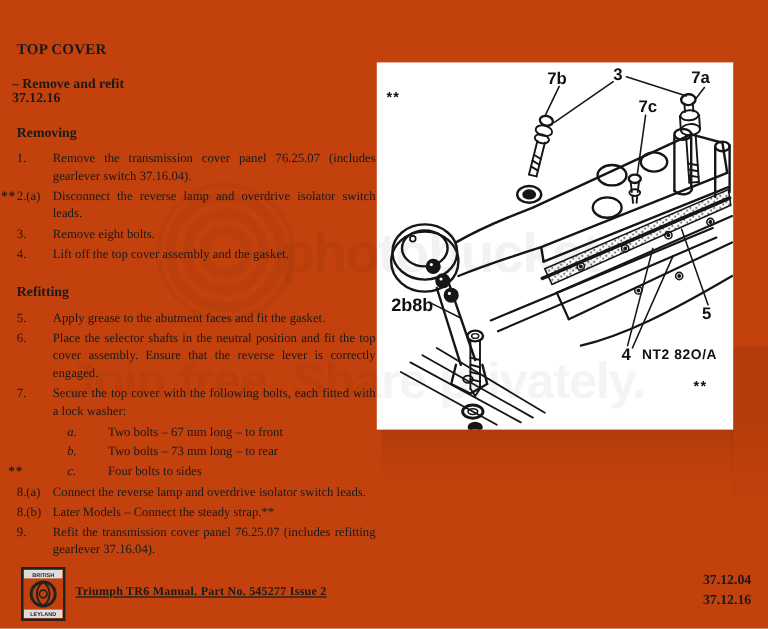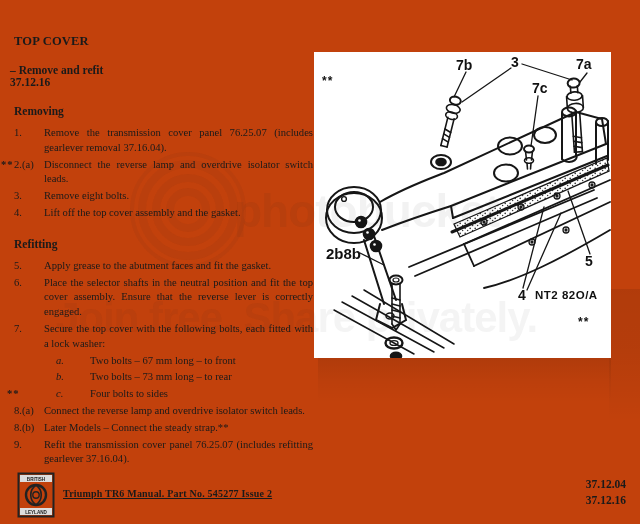--- a/index.html
+++ b/index.html
@@ -52,21 +52,21 @@
     <div class="op-row">
       <span>– Remove and refit</span>
       <span>37.12.16</span>
     </div>
 
     <div class="sec-heading">Removing</div>
 
     <div class="steps">
       <div class="step">
         <span class="step-num">1.</span>
-        <span class="step-text">Remove the transmission cover panel 76.25.07 (includes gearlever removal 37.16.04).</span>
+        <span class="step-text">Remove the transmission cover panel 76.25.07 (includes gearlever switch 37.16.04).</span>
       </div>
       <div class="step">
         <span class="step-marker">**</span>
         <span class="step-num">2.(a)</span>
         <span class="step-text">Disconnect the reverse lamp and overdrive isolator switch leads.</span>
       </div>
       <div class="step">
         <span class="step-num">3.</span>
         <span class="step-text">Remove eight bolts.</span>
       </div>

